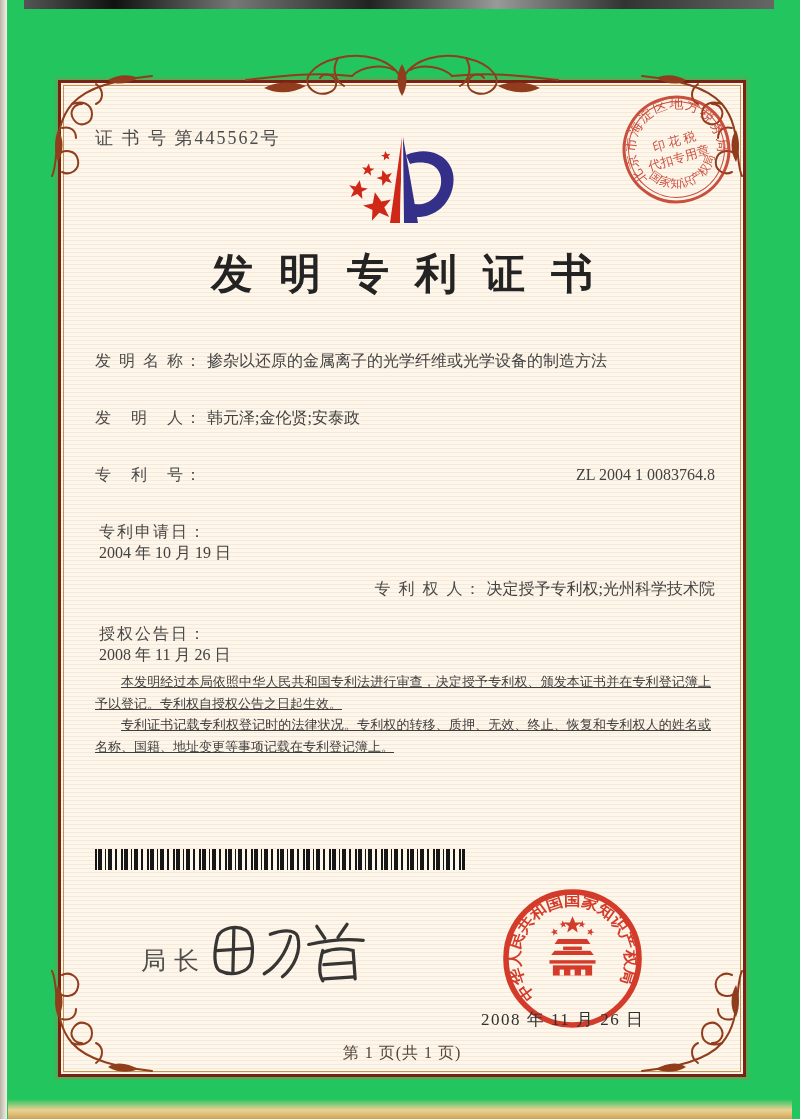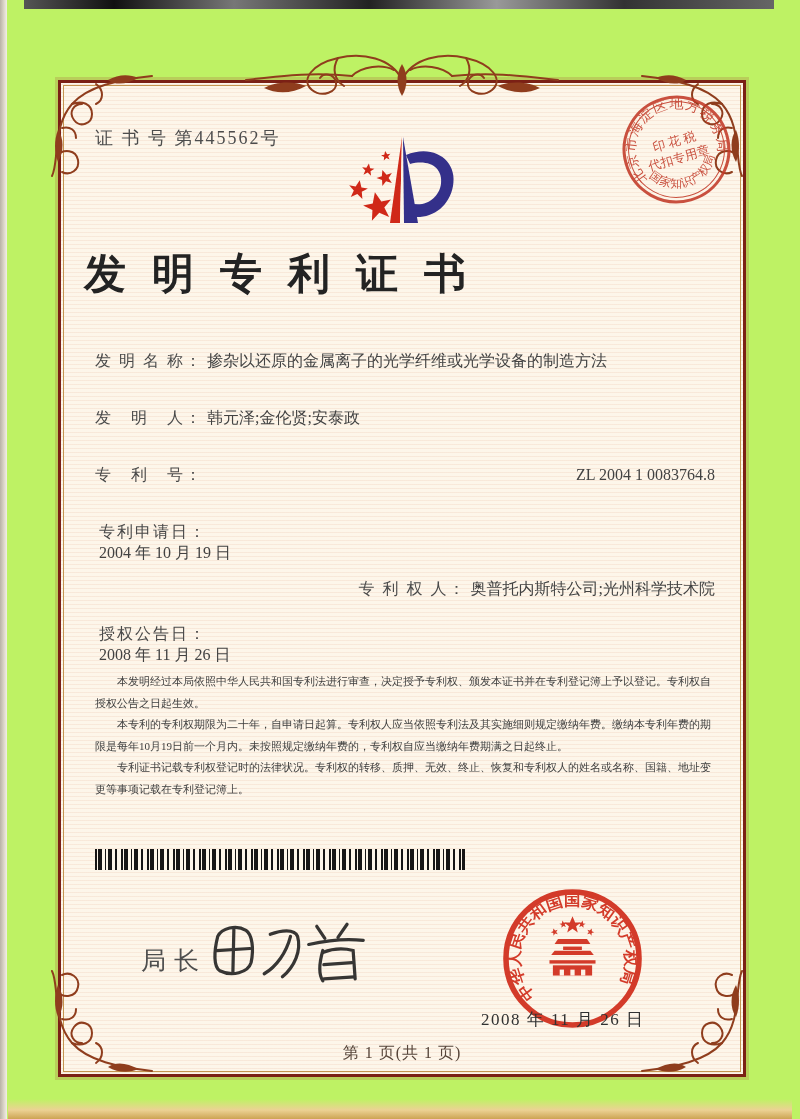--- a/index.html
+++ b/index.html
@@ -1,18 +1,18 @@
 <!DOCTYPE html>
 <html><head>
 <meta charset="utf-8">
 <style>
   html,body{margin:0;padding:0;background:#ffffff;}
   .page{
     position:relative;width:800px;height:1119px;overflow:hidden;
-    background:#bef264;
+    background:#22c55e;
     font-family:"Liberation Serif","DejaVu Serif",serif;
   }
   
   .scan-top-bar{position:absolute;left:24px;right:26px;top:0;height:9px;
     background:linear-gradient(90deg,#555 0%,#111 12%,#777 28%,#222 46%,#999 63%,#333 80%,#666 100%);}
   .scan-left-strip{position:absolute;left:0;top:0;width:7px;height:100%;
     background:linear-gradient(90deg,#b9b2a6,#ded8cc 60%,#f3efe6);}
   .scan-bottom-band{position:absolute;left:8px;right:8px;bottom:0;height:20px;
     background:linear-gradient(180deg,rgba(243,226,176,0) 0%,#ecd294 55%,#cda453 100%);}
   
@@ -24,28 +24,28 @@
   .corner{position:absolute;width:110px;height:110px;color:#8f3d1d;}
   .corner.tl{left:48px;top:70px;}
   .corner.tr{left:636px;top:70px;transform:scaleX(-1);}
   .corner.bl{left:48px;top:967px;transform:scaleY(-1);}
   .corner.br{left:636px;top:967px;transform:scale(-1,-1);}
   .top-ornament{position:absolute;left:242px;top:40px;width:320px;height:80px;color:#8f3d1d;}
   
   .cert-no{position:absolute;left:95px;top:126px;font-size:18px;letter-spacing:2px;color:#4d4d4d;white-space:pre;}
   .logo{position:absolute;left:338px;top:131px;width:127px;height:100px;}
   .tax-stamp{position:absolute;left:606px;top:79px;width:141px;height:141px;opacity:.88;}
-  .title{position:absolute;left:58px;width:688px;top:246px;
+  .title{position:absolute;left:58px;width:688px;top:246px;text-align:center;
     font-size:42px;font-weight:bold;color:#232323;letter-spacing:26px;text-indent:26px;white-space:nowrap;}
   .field{position:absolute;left:95px;width:620px;display:flex;align-items:baseline;font-size:16px;}
   .field .lbl{color:#4a4a4a;letter-spacing:2px;white-space:pre;flex:none;}
   .field .val{color:#424242;margin-left:4px;white-space:pre;}
   .f0{top:351px;} .f1{top:408px;} .f2{top:465px;justify-content:space-between;} .f3{top:522px;flex-direction:column;} .f4{top:579px;justify-content:flex-end;} .f5{top:624px;flex-direction:column;}
-  .body-text{position:absolute;left:95px;width:616px;top:671px;font-size:11px;line-height:21.5px;
-    color:#3e3e3e;text-align:justify;}
+  .body-text{position:absolute;left:95px;width:616px;top:671px;font-size:13px;line-height:21.5px;
+    color:#3e3e3e;text-align:justify;text-decoration:underline;}
   .body-text p{margin:0;text-indent:2em;}
   .barcode{position:absolute;left:95px;top:849px;width:370px;height:21px;
     background:repeating-linear-gradient(90deg,#161616 0 2px,#fdf6ea 2px 3px,#161616 3px 7px,#fdf6ea 7px 10px,#161616 10px 11px,#fdf6ea 11px 13px,#161616 13px 17px,#fdf6ea 17px 20px,#161616 20px 22px,#fdf6ea 22px 26px);}
   .sig-role{position:absolute;left:141px;top:944px;font-size:25px;letter-spacing:8px;color:#4e4e4e;}
   .signature{position:absolute;left:203px;top:900px;width:178px;height:96px;}
   .office-seal{position:absolute;left:500px;top:886px;width:145px;height:145px;opacity:.92;}
   .grant-date{position:absolute;left:481px;top:1008px;font-size:17px;letter-spacing:1.5px;color:#313131;white-space:pre;}
   .footer{position:absolute;left:58px;width:688px;top:1043px;text-align:center;font-size:16px;color:#56453a;letter-spacing:1px;}
 </style>
 </head>
@@ -145,30 +145,29 @@
   <div class="field f2">
     <span class="lbl">专　利　号：</span>
     <span class="val">ZL 2004 1 0083764.8</span>
   </div>
   <div class="field f3">
     <span class="lbl">专利申请日：</span>
     <span class="val">2004 年 10 月 19 日</span>
   </div>
   <div class="field f4">
     <span class="lbl">专 利 权 人：</span>
-    <span class="val">奥普托内斯特公司;光州科学技术院</span>
+    <span class="val">决定授予专利权;光州科学技术院</span>
   </div>
   <div class="field f5">
     <span class="lbl">授权公告日：</span>
     <span class="val">2008 年 11 月 26 日</span>
   </div>
 
   <div class="body-text">
     <p>本发明经过本局依照中华人民共和国专利法进行审查，决定授予专利权、颁发本证书并在专利登记簿上予以登记。专利权自授权公告之日起生效。</p>
-    <p>本专利的专利权期限为二十年，自申请日起算。专利权人应当依照专利法及其实施细则规定缴纳年费。缴纳本专利年费的期限是每年10月19日前一个月内。未按照规定缴纳年费的，专利权自应当缴纳年费期满之日起终止。</p>
     <p>专利证书记载专利权登记时的法律状况。专利权的转移、质押、无效、终止、恢复和专利权人的姓名或名称、国籍、地址变更等事项记载在专利登记簿上。</p>
   </div>
 
   <div class="barcode"></div>
 
   <div class="sig-role">局长</div>
   <svg class="signature" viewBox="0 0 175 95" aria-label="田力普">
     <g fill="none" stroke="#1c1c1c" stroke-width="3.2" stroke-linecap="round" opacity="0.88">
       <path d="M14,36 C10,52 10,66 16,70 C28,76 44,72 47,62 C50,48 48,34 42,30 C32,24 18,28 14,36"></path>
       <path d="M13,50 L46,48"></path>

